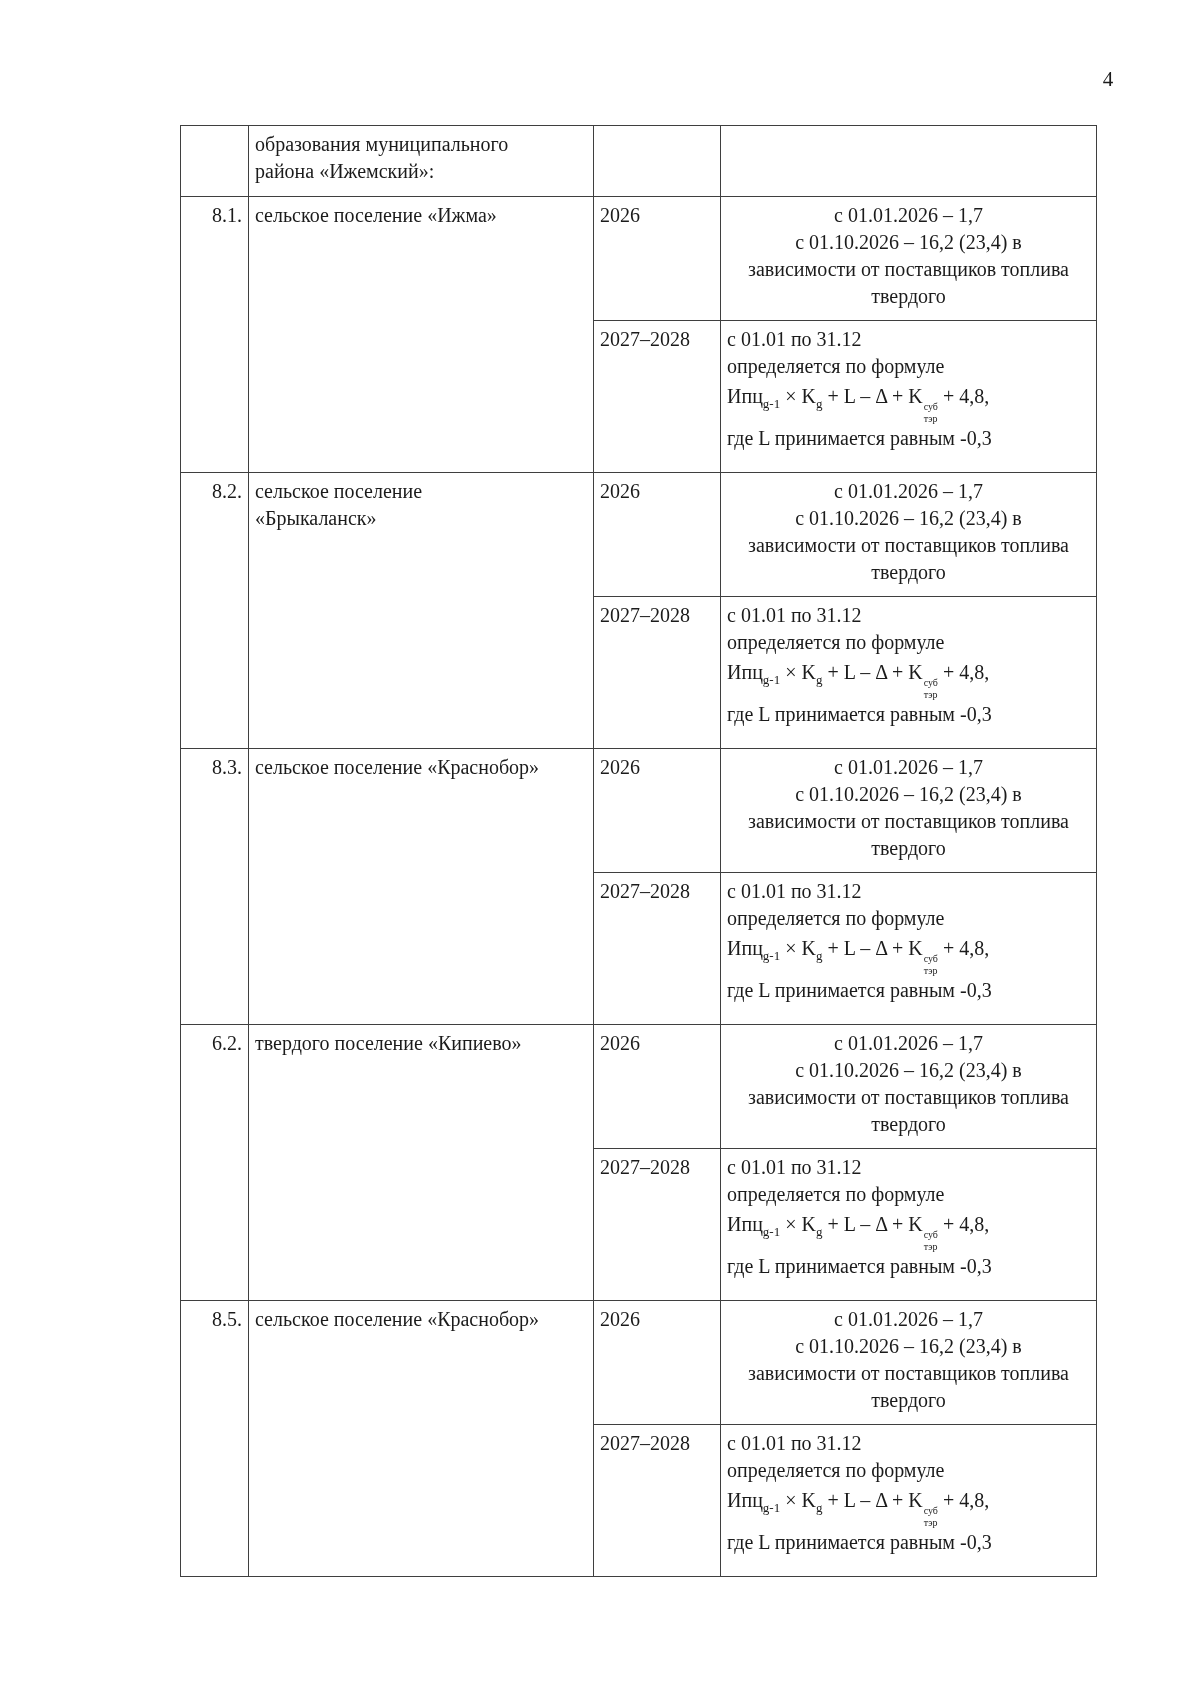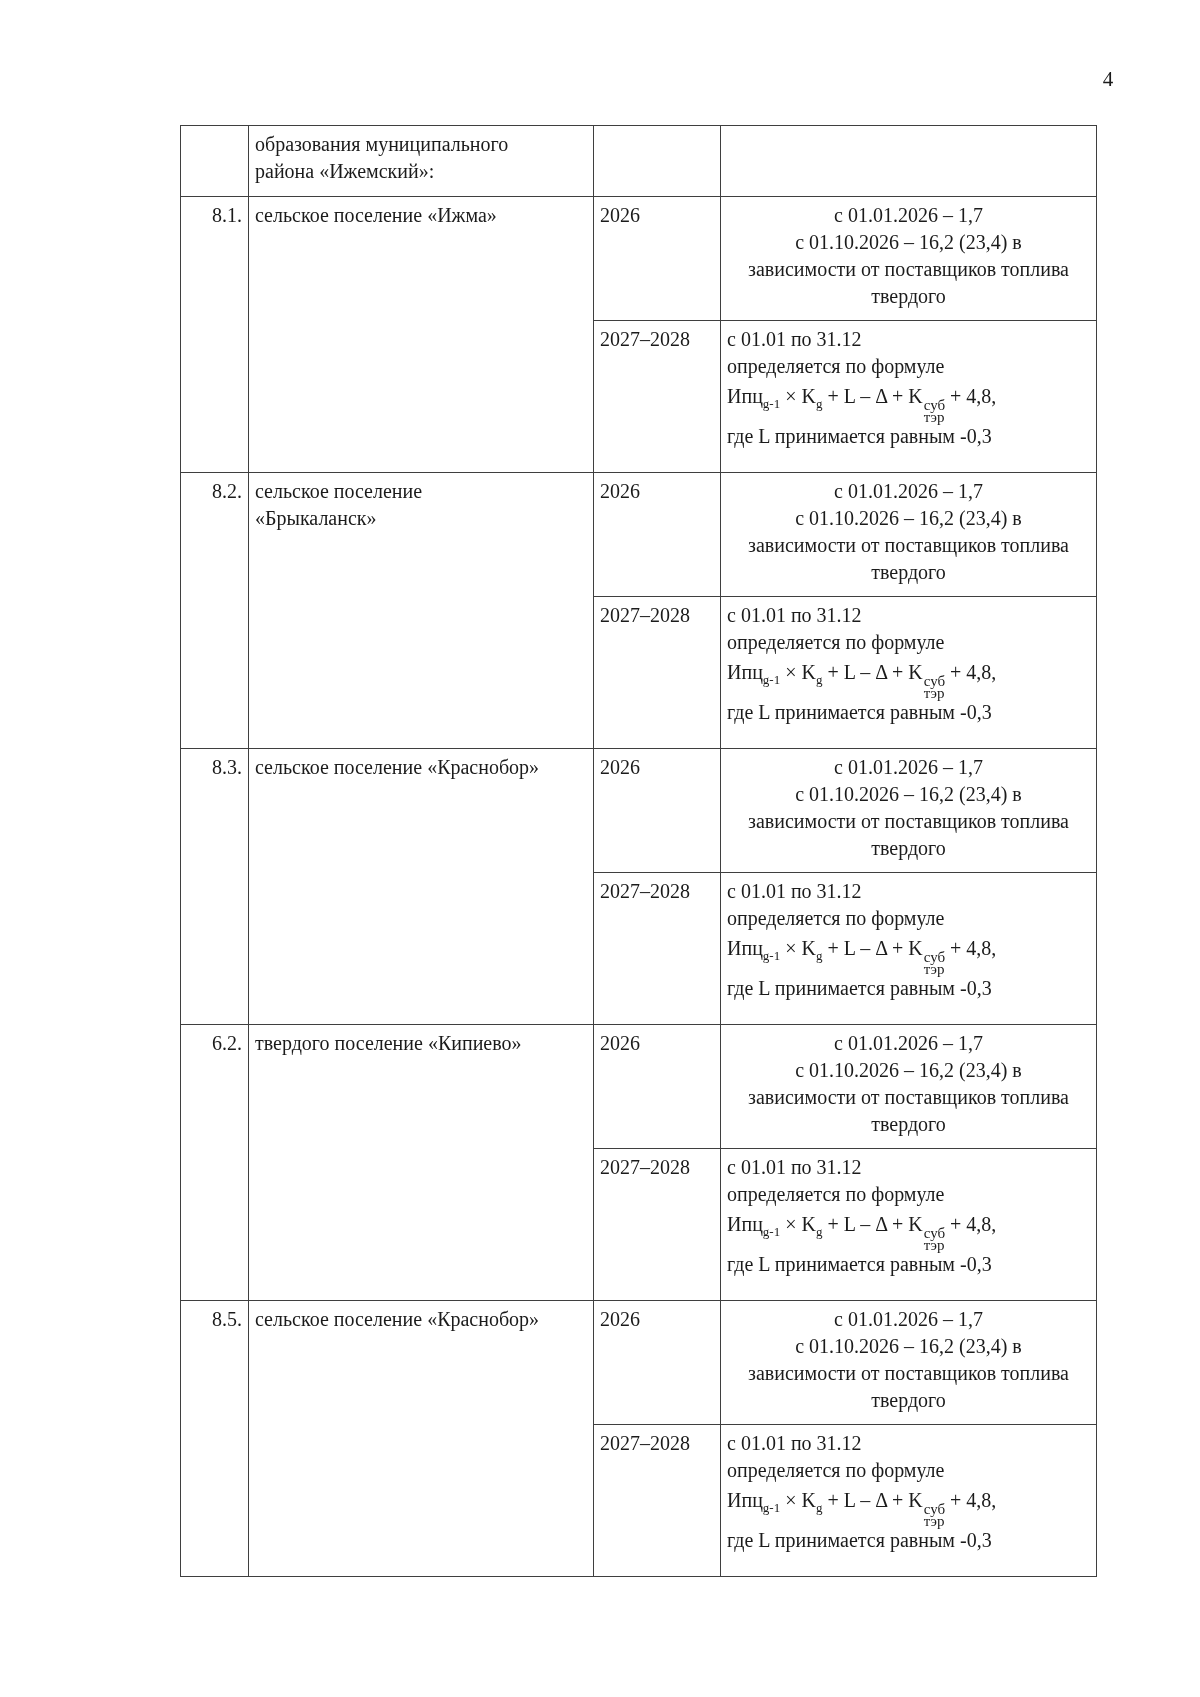--- a/index.html
+++ b/index.html
@@ -21,21 +21,21 @@
   tr.sub-b{height:152px;margin-top:39px;}
   .c-num{text-align:right;}
   .c-name{text-align:left;white-space:pre-line;padding-left:9px;padding-right:4px;}
   .c-year{text-align:left;}
   .c-desc{text-align:center;white-space:pre-line;}
   .c-form{text-align:left;}
   .f-line{line-height:32px;white-space:nowrap;}
   .sb{font-size:13px;vertical-align:-5px;letter-spacing:0;}
   .supsub{
     display:inline-flex;flex-direction:column;align-items:flex-start;
-    font-size:15px;line-height:12px;vertical-align:-7px;margin-left:1px;
+    font-size:10px;line-height:12px;vertical-align:-7px;margin-left:1px;
   }
 </style>
 </head>
 <body>
 
 <div class="page-number">4</div>
 
 <table class="doc">
   <colgroup>
     <col style="width:68px">

